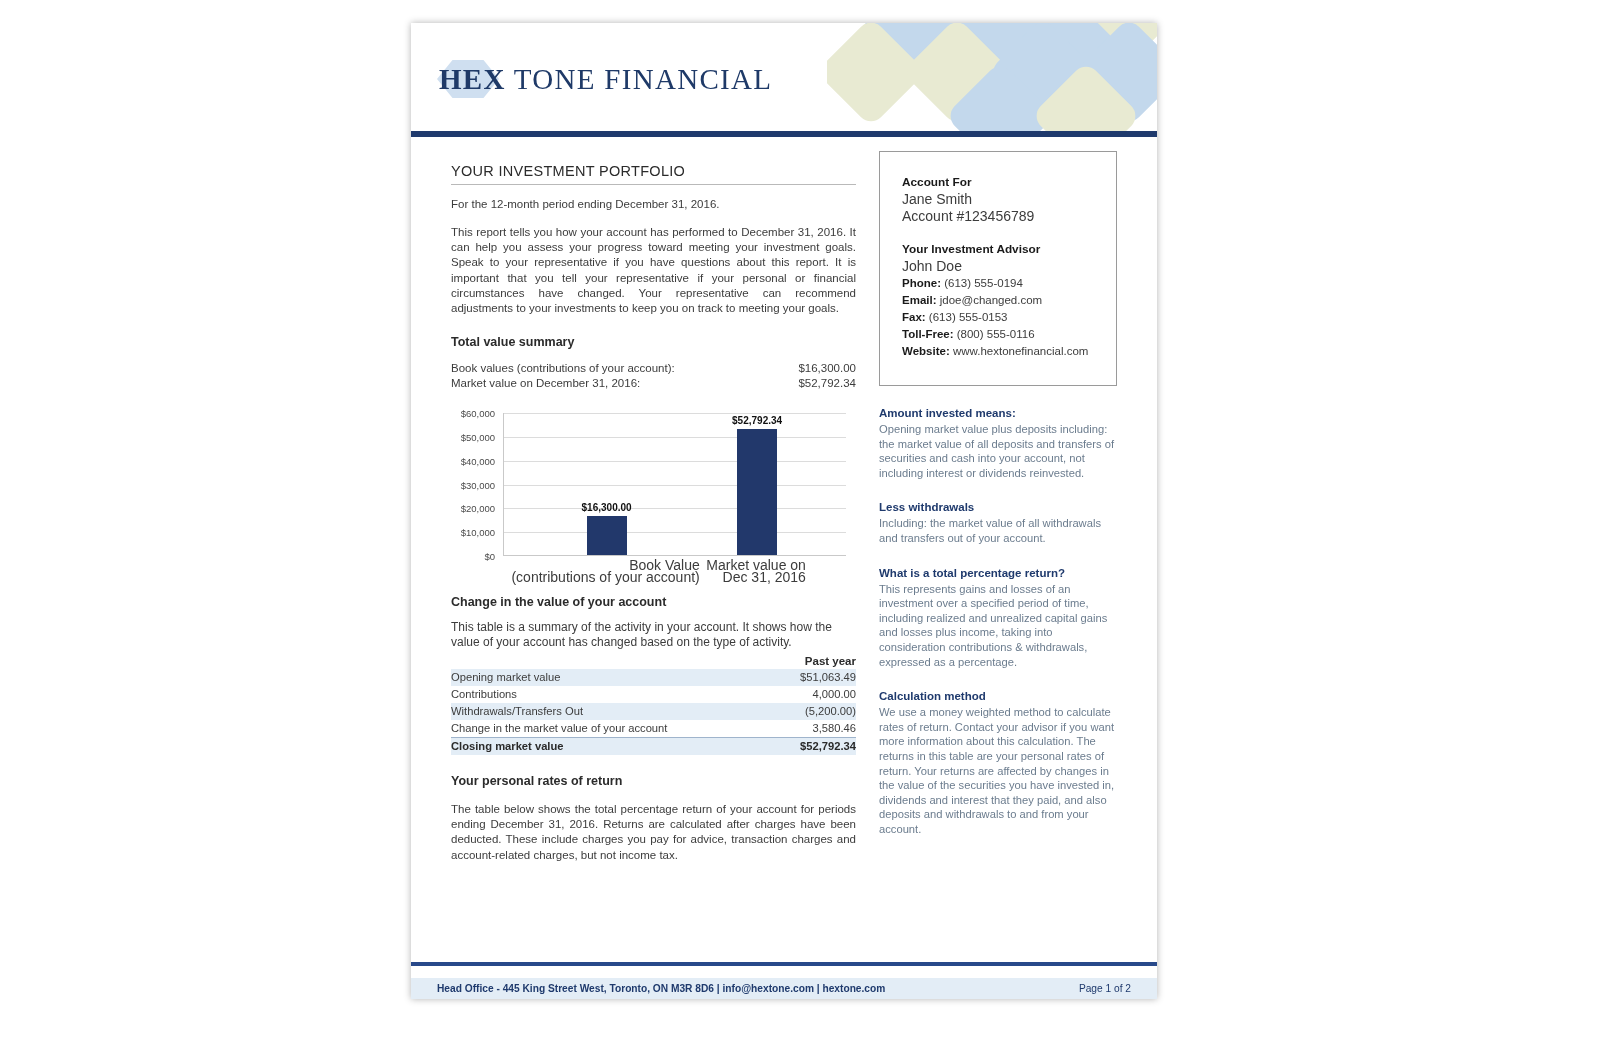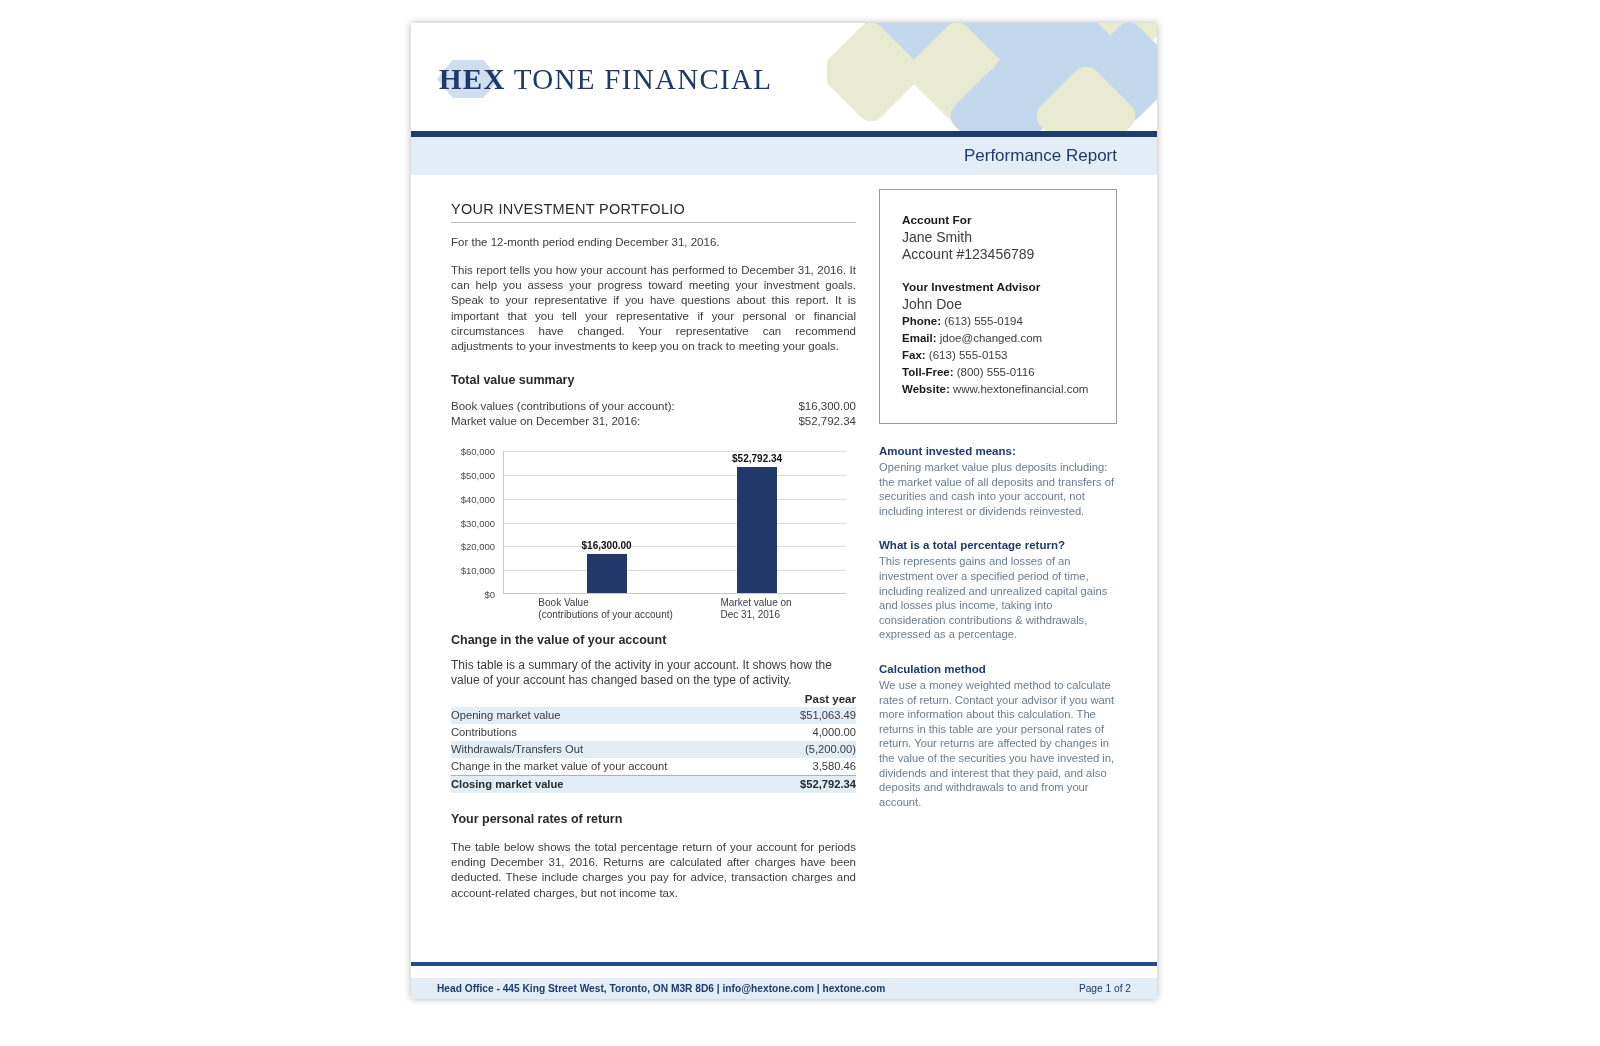--- a/index.html
+++ b/index.html
@@ -213,23 +213,23 @@
   }
   .x-labels {
     position: absolute;
     left: 52px;
     right: 10px;
     top: 146px;
     height: 30px;
   }
   .x-lbl {
     position: absolute;
-    font-size: 10px;
-    color: #3c3c3c;
-    text-align: left;
+    font-size: 14px;
+    color: #3c3c3c;
+    text-align: right;
     line-height: 12px;
     transform: translateX(-50%);
     white-space: nowrap;
   }
 
   
   .tbl-intro {
     margin-top: 11px;
     font-size: 12px;
     line-height: 15.2px;
@@ -359,23 +359,20 @@
       <div class="dia sand" style="left:91px; top:10px;"></div>
       <div class="dia blue" style="left:177px; top:10px;"></div>
       <div class="dia blue" style="left:263px; top:10px;"></div>
       <div class="dia blue" style="left:134px; top:54px;"></div>
       <div class="dia sand" style="left:220px; top:54px;"></div>
     </div>
   </div>
 
   <div class="rule-navy"></div>
 
-  <div class="title-band">
-    <div class="txt">Performance Report</div>
-  </div>
 
   <div class="sheet-body">
 
     <div class="col-left">
 
 
       <div class="sec-title">YOUR INVESTMENT PORTFOLIO</div>
       <div class="period">For the 12-month period ending December 31, 2016.</div>
       <div class="intro">This report tells you how your account has performed to December 31, 2016. It can help you assess your progress toward meeting your investment goals. Speak to your representative if you have questions about this report. It is important that you tell your representative if your personal or financial circumstances have changed. Your representative can recommend adjustments to your investments to keep you on track to meeting your goals.</div>
 
@@ -495,20 +492,24 @@
           <b>Website:</b>
           <span>www.hextonefinancial.com</span>
         </div>
       </div>
 
       <div class="note">
         <div class="note-h">Amount invested means:</div>
         <div class="note-b">Opening market value plus deposits including: the market value of all deposits and transfers of securities and cash into your account, not including interest or dividends reinvested.</div>
       </div>
       <div class="note">
+        <div class="note-h">Less withdrawals</div>
+        <div class="note-b">Including: the market value of all withdrawals and transfers out of your account.</div>
+      </div>
+      <div class="note">
         <div class="note-h">What is a total percentage return?</div>
         <div class="note-b">This represents gains and losses of an investment over a specified period of time, including realized and unrealized capital gains and losses plus income, taking into consideration contributions &amp; withdrawals, expressed as a percentage.</div>
       </div>
       <div class="note">
         <div class="note-h">Calculation method</div>
         <div class="note-b">We use a money weighted method to calculate rates of return. Contact your advisor if you want more information about this calculation. The returns in this table are your personal rates of return. Your returns are affected by changes in the value of the securities you have invested in, dividends and interest that they paid, and also deposits and withdrawals to and from your account.</div>
       </div>
     </div>
   </div>
 

